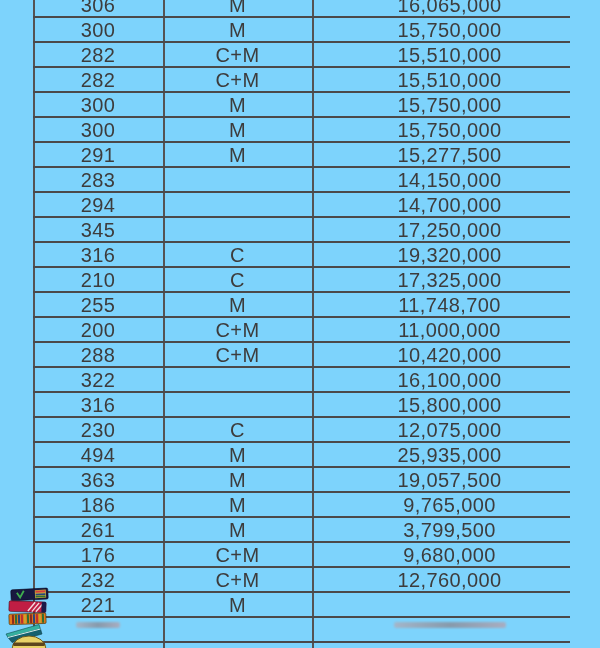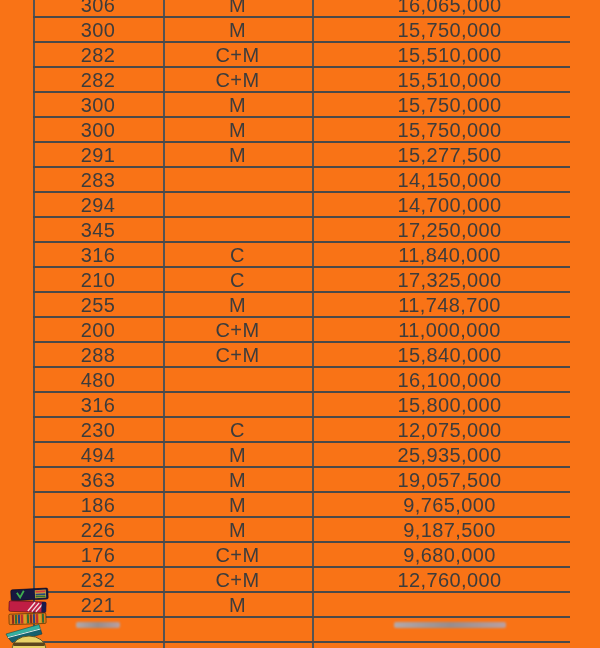--- a/index.html
+++ b/index.html
@@ -1,19 +1,19 @@
 <!DOCTYPE html>
 <html><head>
 <meta charset="utf-8">
 <style>
   html,body{margin:0;padding:0;}
   #page{
     position:relative;
     width:600px;height:648px;
-    background:#f97316;
+    background:#7dd3fc;
     overflow:hidden;
     font-family:"Liberation Sans","DejaVu Sans",sans-serif;
   }
   
   .vline{position:absolute;top:0;height:648px;width:1.5px;background:#555353;}
   #vline-left{left:33px;}
   #vline-mid1{left:163px;}
   #vline-mid2{left:312px;}
   
   #rows{
@@ -110,44 +110,44 @@
         <div class="cell c2">14,700,000</div>
       </div>
       <div class="row">
         <div class="cell c0">345</div>
         <div class="cell c1"></div>
         <div class="cell c2">17,250,000</div>
       </div>
       <div class="row">
         <div class="cell c0">316</div>
         <div class="cell c1">C</div>
-        <div class="cell c2">11,840,000</div>
+        <div class="cell c2">19,320,000</div>
       </div>
       <div class="row">
         <div class="cell c0">210</div>
         <div class="cell c1">C</div>
         <div class="cell c2">17,325,000</div>
       </div>
       <div class="row">
         <div class="cell c0">255</div>
         <div class="cell c1">M</div>
         <div class="cell c2">11,748,700</div>
       </div>
       <div class="row">
         <div class="cell c0">200</div>
         <div class="cell c1">C+M</div>
         <div class="cell c2">11,000,000</div>
       </div>
       <div class="row">
         <div class="cell c0">288</div>
         <div class="cell c1">C+M</div>
-        <div class="cell c2">15,840,000</div>
-      </div>
-      <div class="row">
-        <div class="cell c0">480</div>
+        <div class="cell c2">10,420,000</div>
+      </div>
+      <div class="row">
+        <div class="cell c0">322</div>
         <div class="cell c1"></div>
         <div class="cell c2">16,100,000</div>
       </div>
       <div class="row">
         <div class="cell c0">316</div>
         <div class="cell c1"></div>
         <div class="cell c2">15,800,000</div>
       </div>
       <div class="row">
         <div class="cell c0">230</div>
@@ -163,23 +163,23 @@
         <div class="cell c0">363</div>
         <div class="cell c1">M</div>
         <div class="cell c2">19,057,500</div>
       </div>
       <div class="row">
         <div class="cell c0">186</div>
         <div class="cell c1">M</div>
         <div class="cell c2">9,765,000</div>
       </div>
       <div class="row">
-        <div class="cell c0">226</div>
-        <div class="cell c1">M</div>
-        <div class="cell c2">9,187,500</div>
+        <div class="cell c0">261</div>
+        <div class="cell c1">M</div>
+        <div class="cell c2">3,799,500</div>
       </div>
       <div class="row">
         <div class="cell c0">176</div>
         <div class="cell c1">C+M</div>
         <div class="cell c2">9,680,000</div>
       </div>
       <div class="row">
         <div class="cell c0">232</div>
         <div class="cell c1">C+M</div>
         <div class="cell c2">12,760,000</div>

